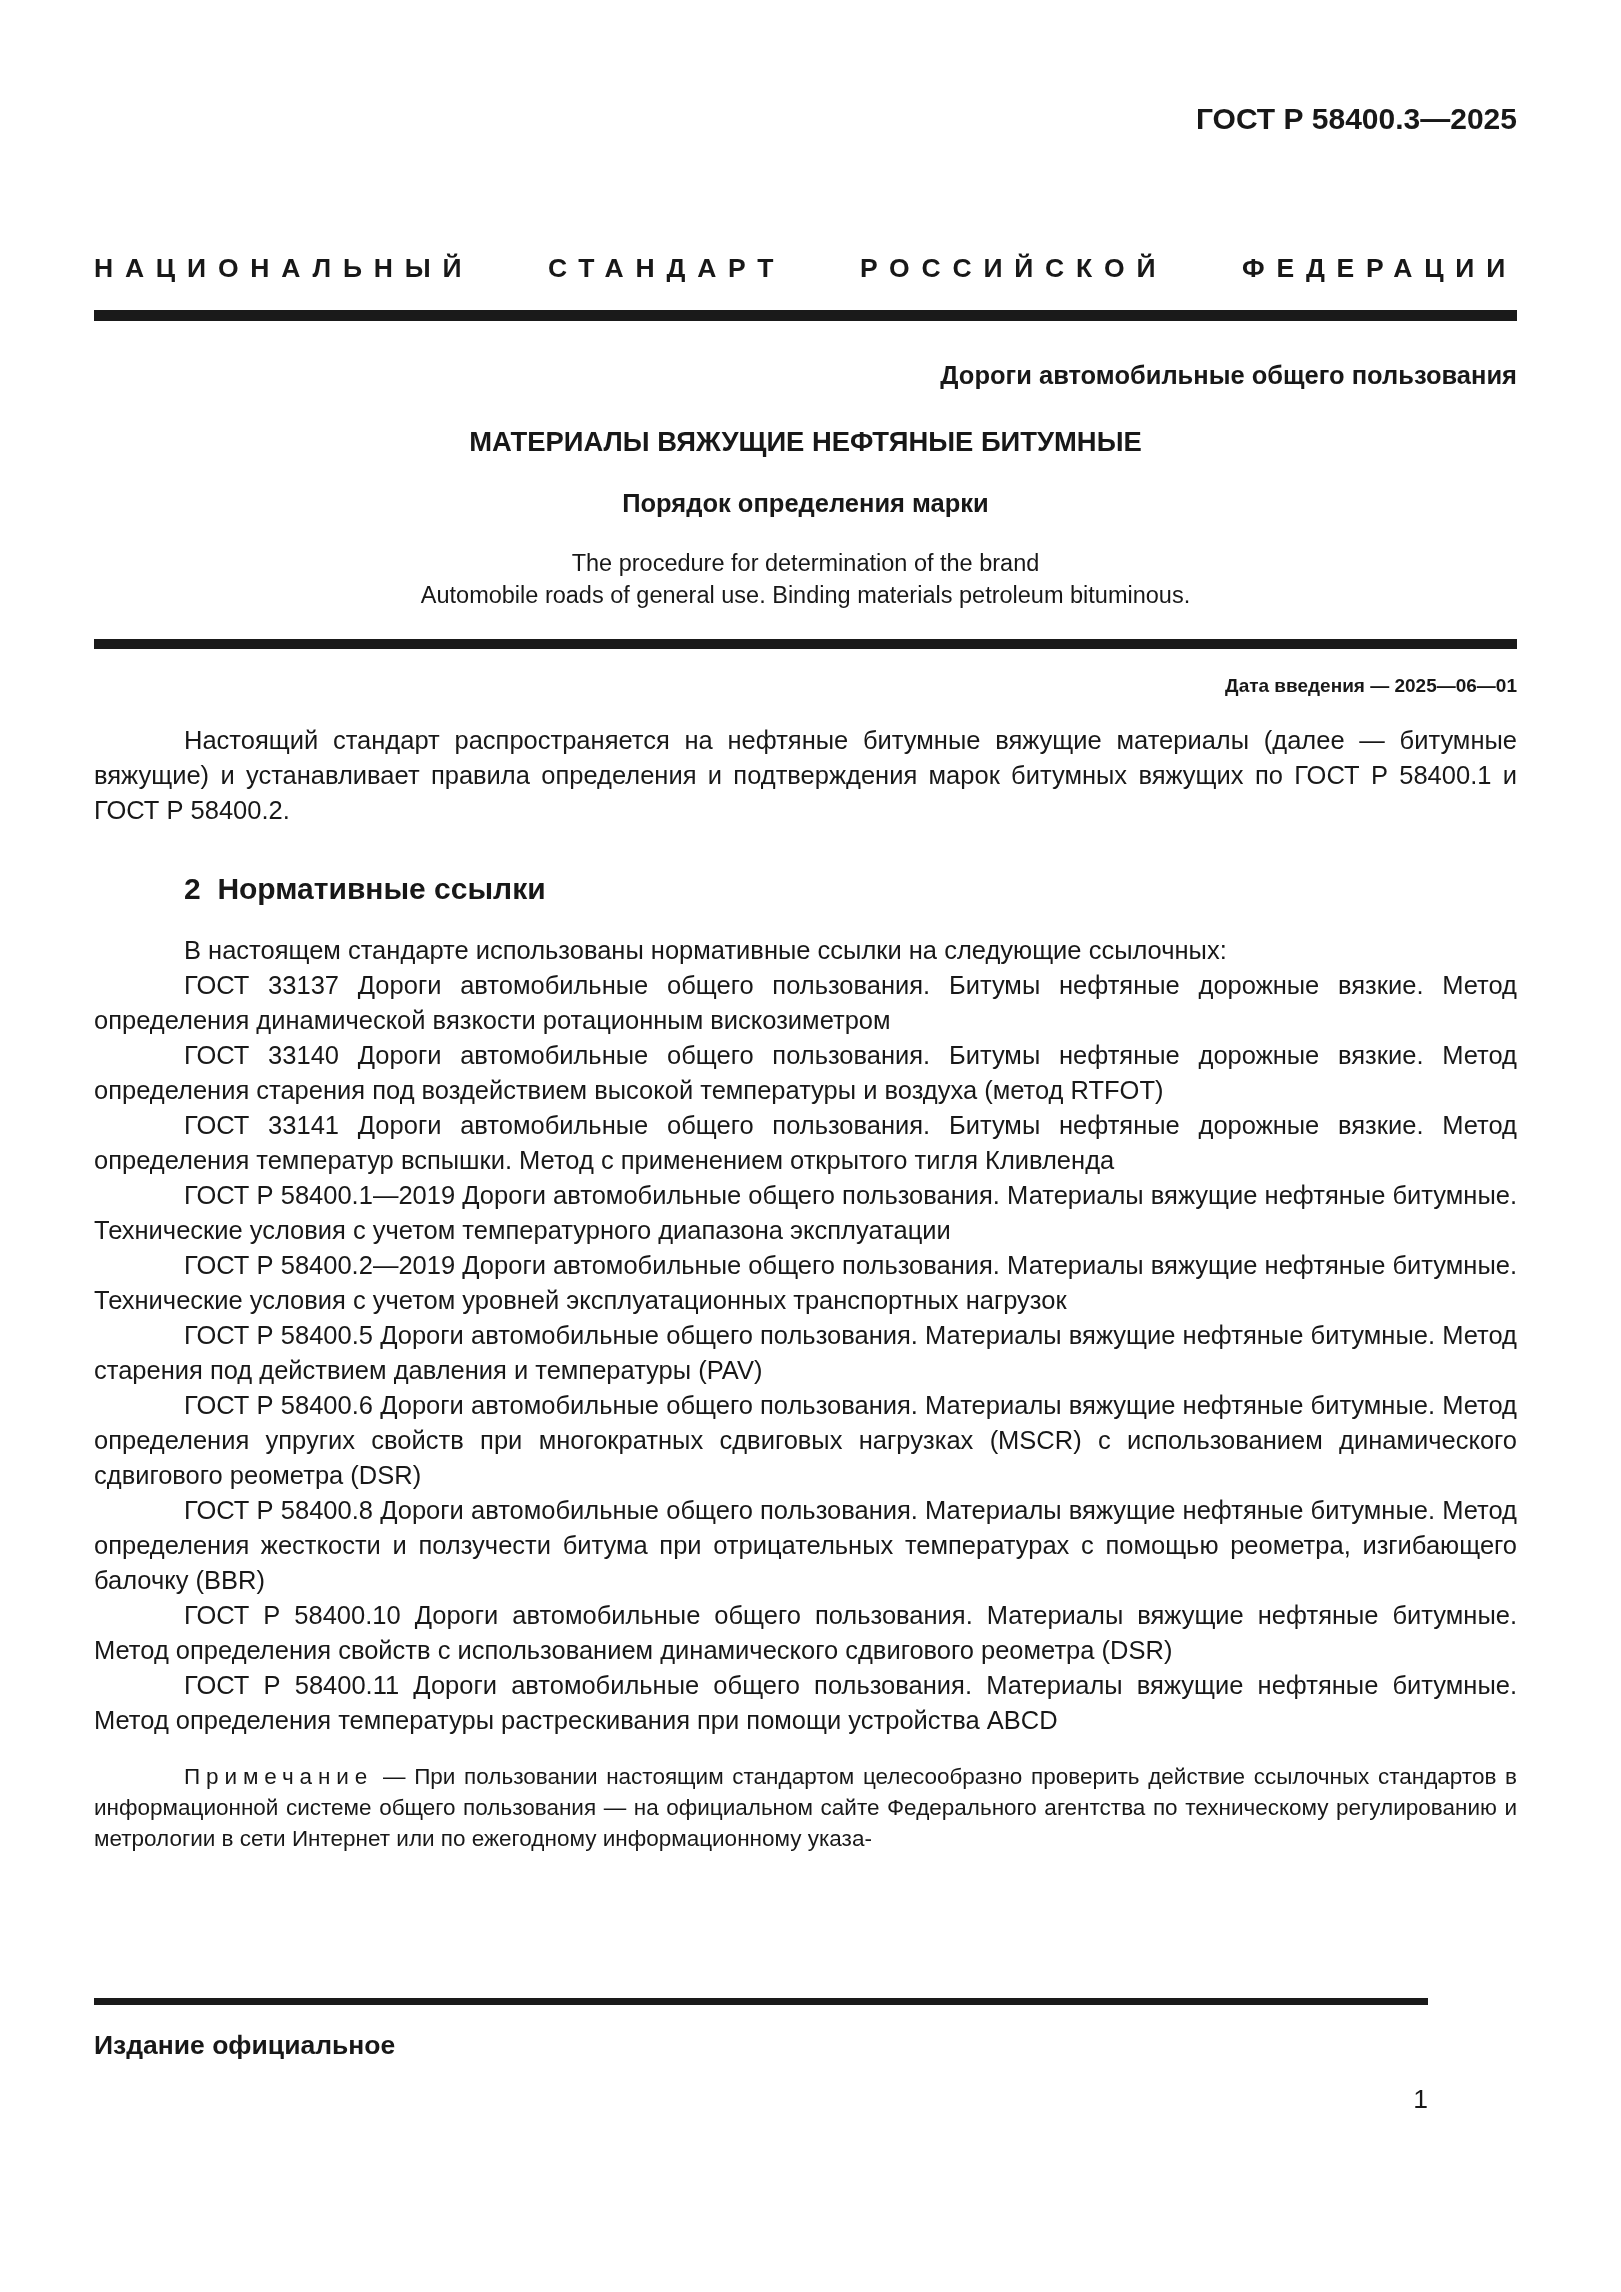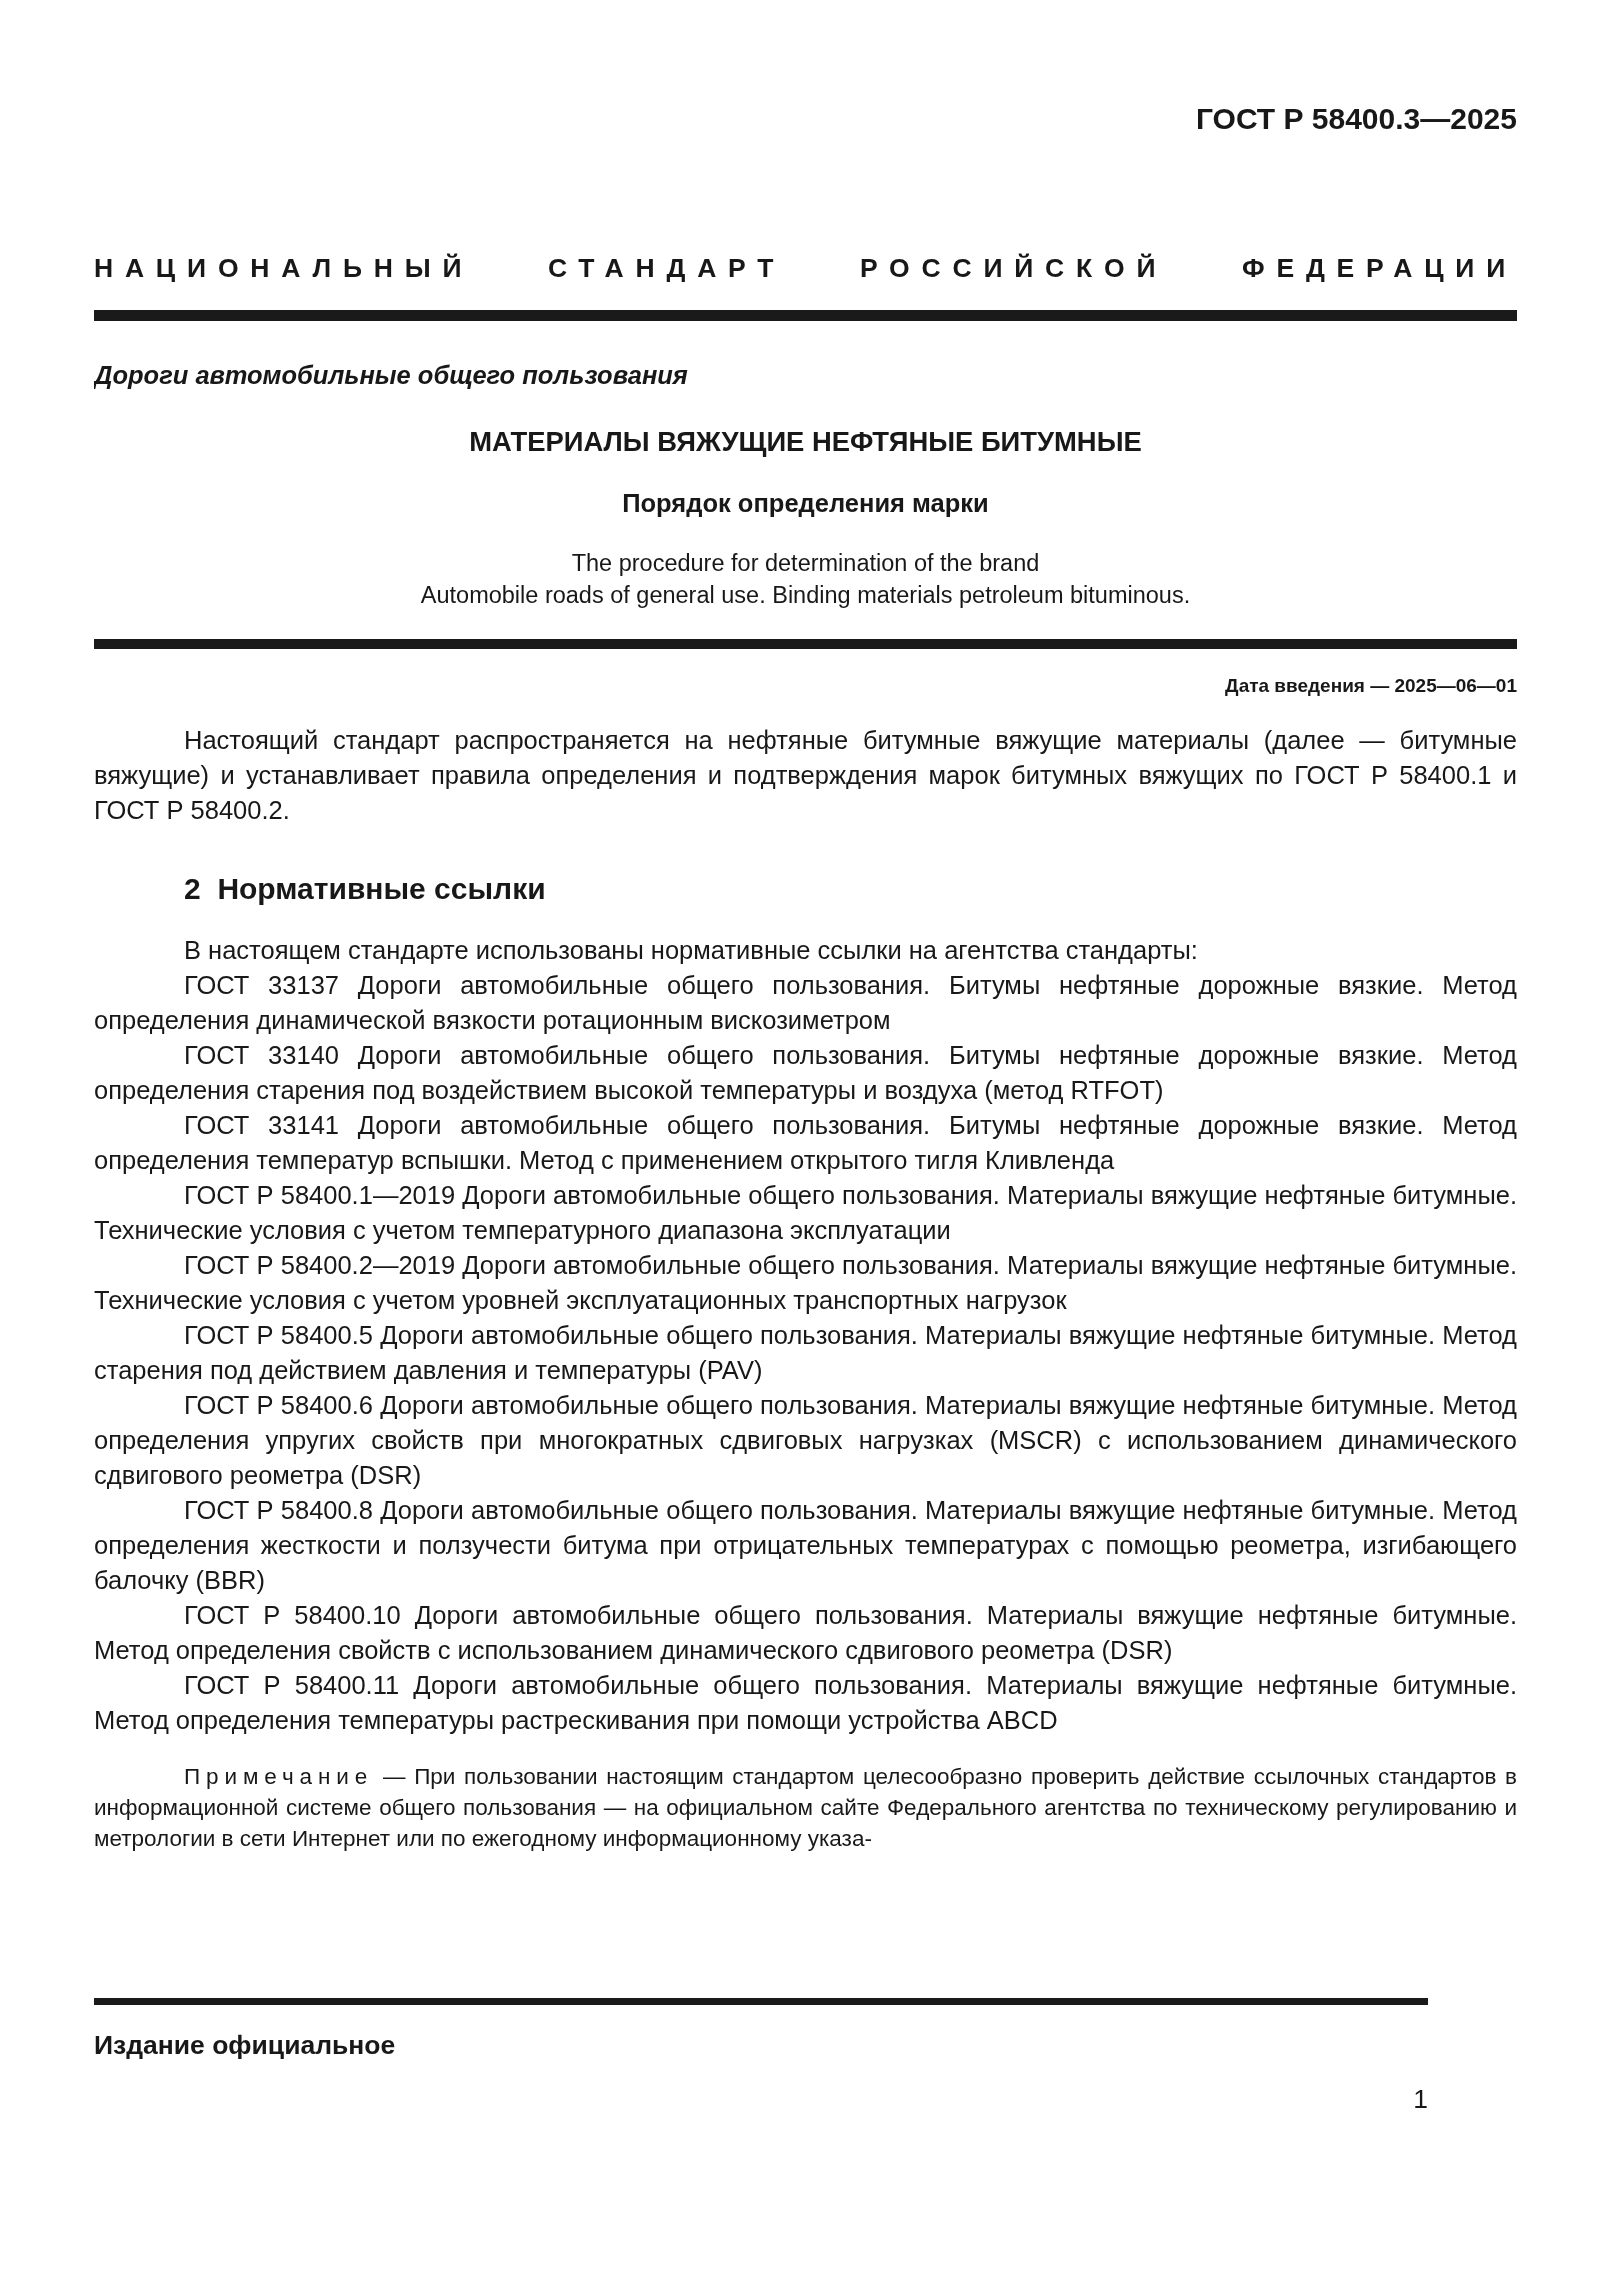--- a/index.html
+++ b/index.html
@@ -18,21 +18,21 @@
     margin-top:118px;font-weight:700;font-size:26.5px;line-height:1.2;
     letter-spacing:11.8px;text-align:justify;text-align-last:justify;
   }
 
   .rule{background:#1a1a1a;}
   .rule-thick{height:10.8px;}
   .rule-thin{height:6.9px;}
   .r1{margin-top:25.5px;}
   .r2{margin-top:27.4px;}
 
-  .t-subject{margin-top:39px;font-size:25.5px;font-weight:700;text-align:left;line-height:1.2;font-style:italic;}
+  .t-subject{margin-top:39px;font-size:25.5px;font-weight:700;text-align:right;line-height:1.2;}
   .t-main{margin-top:35px;font-size:27.4px;font-weight:700;text-align:center;line-height:1.2;}
   .t-sub{margin-top:29px;font-size:25.5px;font-weight:700;text-align:center;line-height:1.2;}
   .t-en{margin-top:29px;font-size:23.5px;text-align:center;line-height:32px;}
 
   .date{margin-top:25.5px;text-align:right;font-weight:700;font-size:19px;line-height:1.2;}
 
   .sec-heading{margin:0;font-size:30px;font-weight:700;padding-left:90px;line-height:1.2;}
   .mt-lg{margin-top:74px;}
   .mt-md{margin-top:43px;}
   .sec-num{margin-right:16.7px;}
@@ -72,21 +72,21 @@
 
     <div class="rule rule-thick r2"></div>
 
     <div class="date">Дата введения — 2025—06—01</div>
 
     <p class="body">Настоящий стандарт распространяется на нефтяные битумные вяжущие материалы (далее — битумные вяжущие) и устанавливает правила определения и подтверждения марок битумных вяжущих по ГОСТ Р 58400.1 и ГОСТ Р 58400.2.</p>
 
     <h2 class="sec-heading mt-md">
       <span class="sec-num">2</span><span>Нормативные ссылки</span>
     </h2>
-    <p class="body">В настоящем стандарте использованы нормативные ссылки на агентства стандарты:</p>
+    <p class="body">В настоящем стандарте использованы нормативные ссылки на следующие ссылочных:</p>
     <p class="body">ГОСТ 33137 Дороги автомобильные общего пользования. Битумы нефтяные дорожные вязкие. Метод определения динамической вязкости ротационным вискозиметром</p>
     <p class="body">ГОСТ 33140 Дороги автомобильные общего пользования. Битумы нефтяные дорожные вязкие. Метод определения старения под воздействием высокой температуры и воздуха (метод RTFOT)</p>
     <p class="body">ГОСТ 33141 Дороги автомобильные общего пользования. Битумы нефтяные дорожные вязкие. Метод определения температур вспышки. Метод с применением открытого тигля Кливленда</p>
     <p class="body">ГОСТ Р 58400.1—2019 Дороги автомобильные общего пользования. Материалы вяжущие нефтяные битумные. Технические условия с учетом температурного диапазона эксплуатации</p>
     <p class="body">ГОСТ Р 58400.2—2019 Дороги автомобильные общего пользования. Материалы вяжущие нефтяные битумные. Технические условия с учетом уровней эксплуатационных транспортных нагрузок</p>
     <p class="body">ГОСТ Р 58400.5 Дороги автомобильные общего пользования. Материалы вяжущие нефтяные битумные. Метод старения под действием давления и температуры (PAV)</p>
     <p class="body">ГОСТ Р 58400.6 Дороги автомобильные общего пользования. Материалы вяжущие нефтяные битумные. Метод определения упругих свойств при многократных сдвиговых нагрузках (MSCR) с использованием динамического сдвигового реометра (DSR)</p>
     <p class="body">ГОСТ Р 58400.8 Дороги автомобильные общего пользования. Материалы вяжущие нефтяные битумные. Метод определения жесткости и ползучести битума при отрицательных температурах с помощью реометра, изгибающего балочку (BBR)</p>
     <p class="body">ГОСТ Р 58400.10 Дороги автомобильные общего пользования. Материалы вяжущие нефтяные битумные. Метод определения свойств с использованием динамического сдвигового реометра (DSR)</p>
     <p class="body">ГОСТ Р 58400.11 Дороги автомобильные общего пользования. Материалы вяжущие нефтяные битумные. Метод определения температуры растрескивания при помощи устройства ABCD</p>

